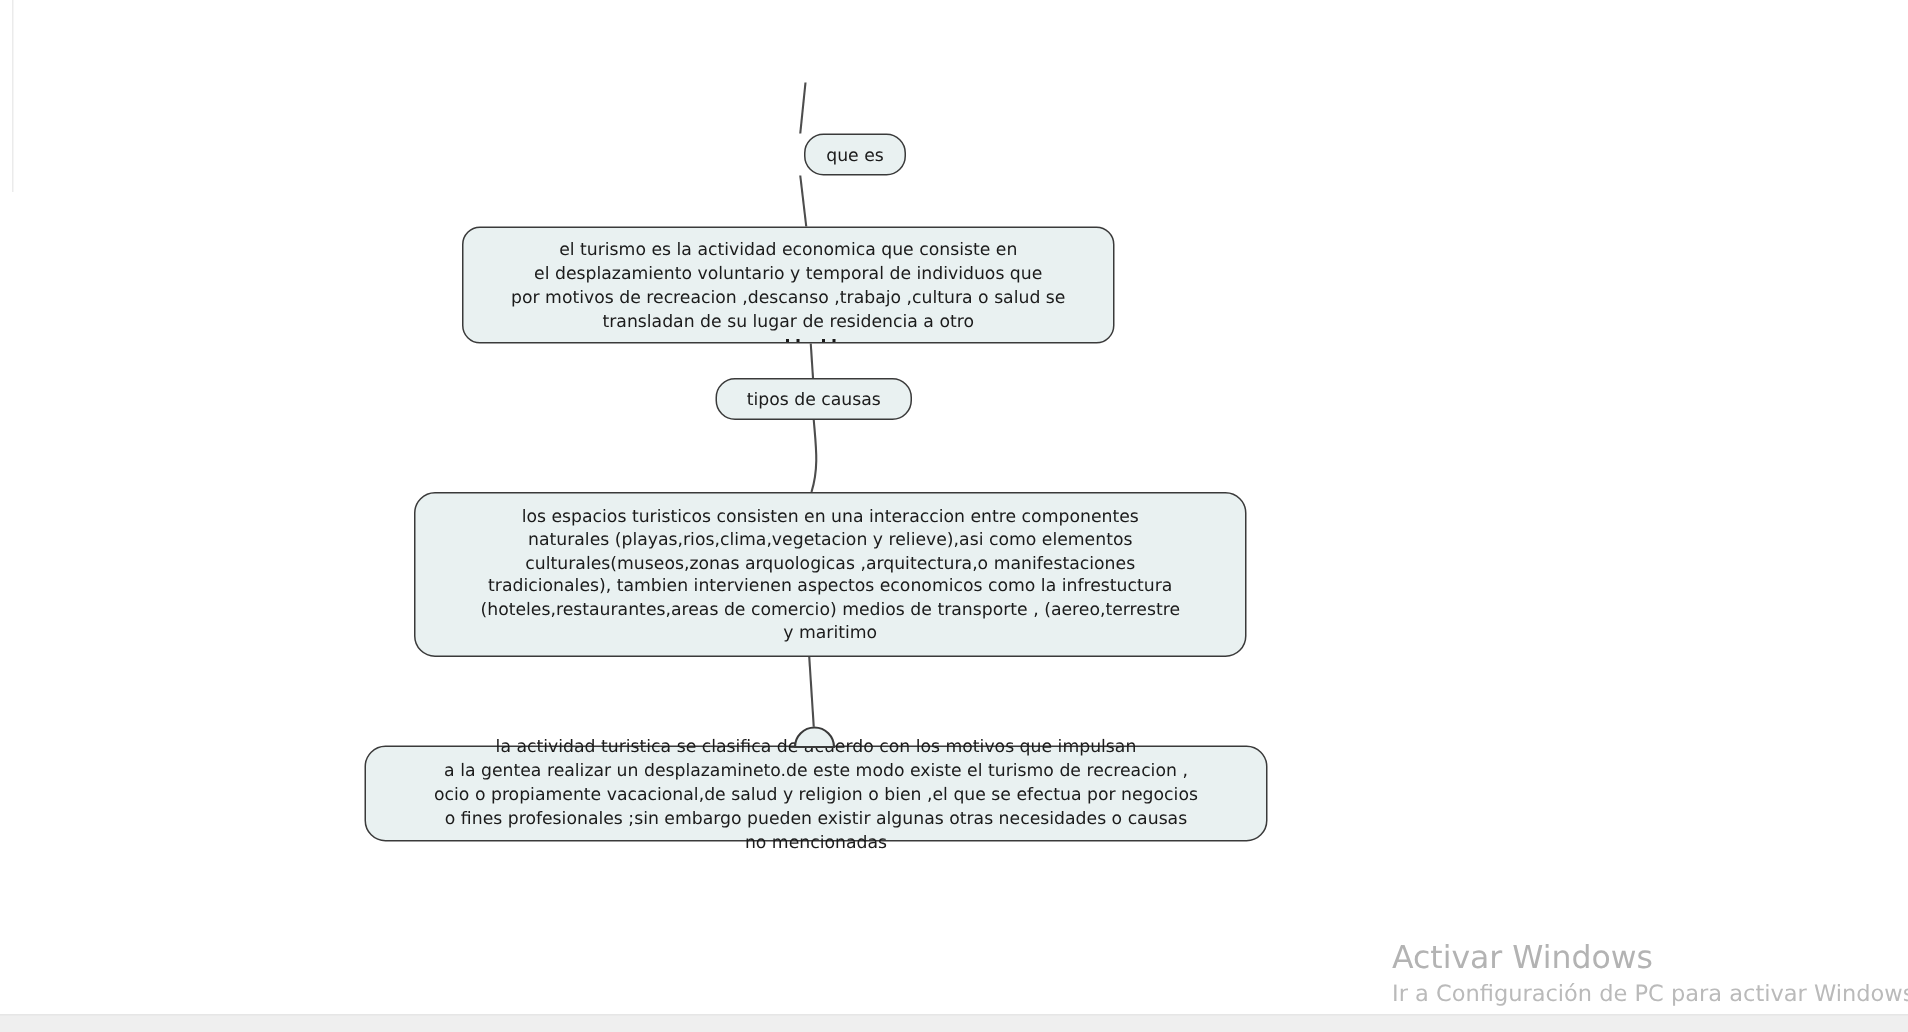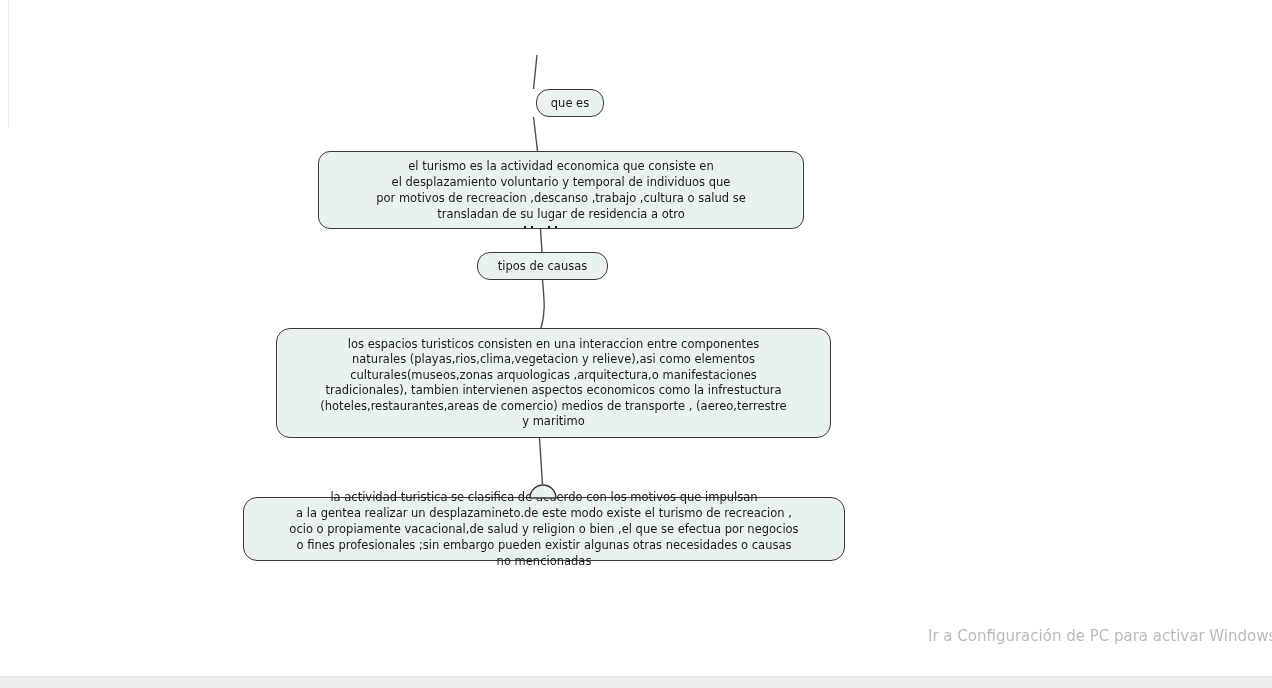--- a/index.html
+++ b/index.html
@@ -48,21 +48,21 @@
     border-radius: 13px;
     font-size: 11.5px;
   }
   .node-que-es { left: 500px; top: 89px; width: 68px; height: 28px; margin-left: 36px; }
   .node-tipos  { left: 477px; top: 252px; width: 131px; height: 28px; }
   .node-para {
     font-size: 11.5px;
     line-height: 16px;
   }
   .node-definicion {
-    left: 318px; top: 151px; width: 486px; height: 78px;
+    left: 308px; top: 151px; width: 435px; height: 78px;
     border-radius: 12px;
   }
   .node-espacios {
     left: 276px; top: 328px; width: 555px; height: 110px;
     border-radius: 14px;
     line-height: 15.5px;
   }
   .node-clasificacion {
     left: 243px; top: 497px; width: 602px; height: 64px;
     border-radius: 14px;
@@ -132,18 +132,19 @@
       <rect x="548" y="226" width="2" height="2"></rect>
       <rect x="555" y="226" width="2" height="2"></rect>
     </g>
     <line x1="540.5" y1="229" x2="542" y2="252" stroke="#4d4d4d" stroke-width="1.4"></line>
     <path d="M542.5,280 C544,298 546,312 541,328" fill="none" stroke="#4d4d4d" stroke-width="1.4"></path>
     <line x1="539.5" y1="438" x2="542.5" y2="484.5" stroke="#4d4d4d" stroke-width="1.4"></line>
     <path d="M530,498 A13,13 0 0 1 556,498 Z" fill="#e9f1f1" stroke="#3a3a3a" stroke-width="1.4"></path>
   </svg>
 
   <div class="watermark">
+    <div class="watermark-title">Activar Windows</div>
     <div class="watermark-sub">Ir a Configuración de PC para activar Windows.</div>
   </div>
 
   <div class="taskbar-strip"></div>
 
 </div>
 
 </body></html>

